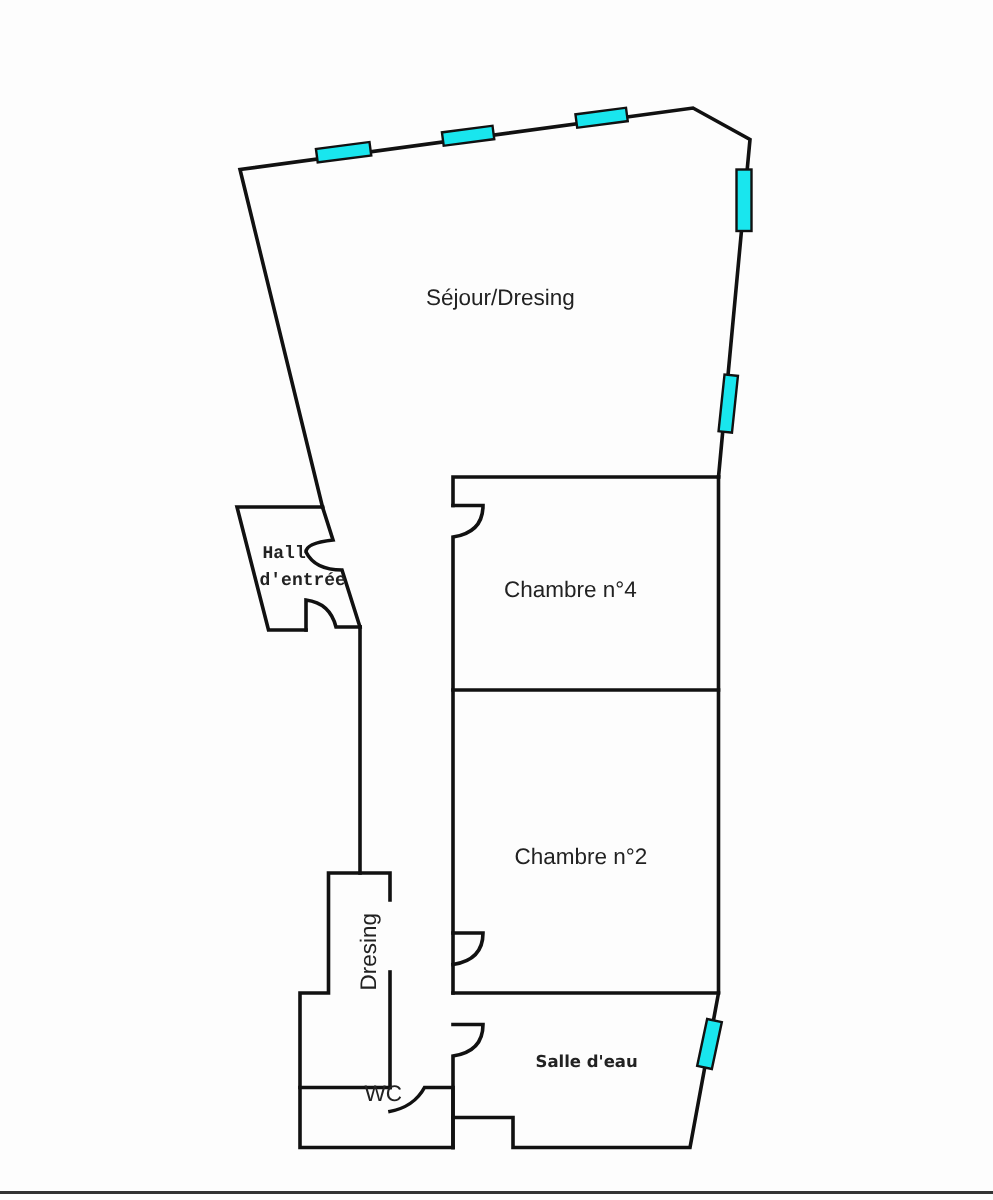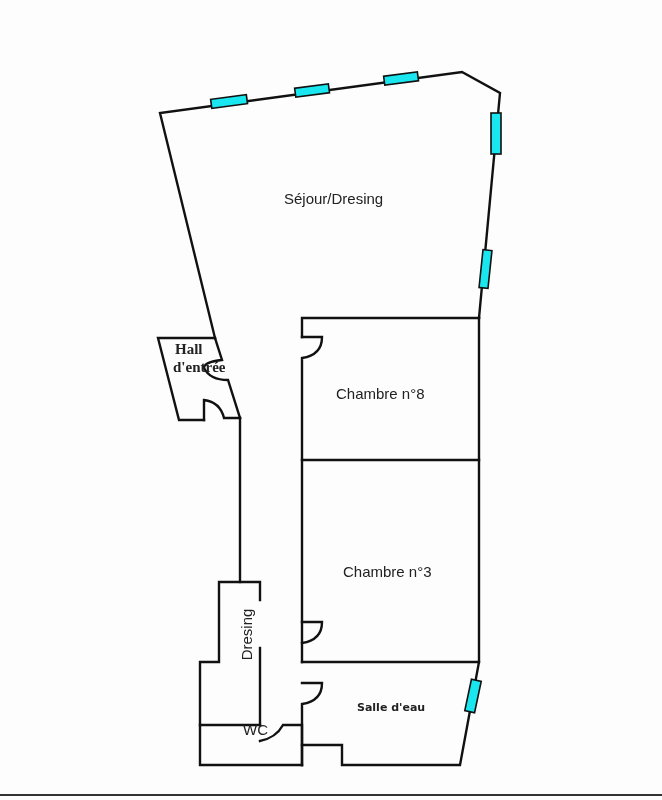--- a/index.html
+++ b/index.html
@@ -4,21 +4,21 @@
 <style>
   html, body { margin: 0; padding: 0; background: #fdfdfd; }
   body { width: 662px; height: 800px; position: relative; overflow: hidden; font-family: "Liberation Sans", sans-serif; }
   svg { position: absolute; left: 0; top: 0; }
   .wall { fill: none; stroke: #111; stroke-width: 2.4; stroke-linejoin: miter; stroke-linecap: square; }
   .window { fill: #19e6ee; stroke: #111; stroke-width: 1.6; }
   .label { position: absolute; color: #222; white-space: nowrap; }
   .lbl-sejour { left: 284px; top: 190px; font-size: 15px; }
   .lbl-ch1 { left: 336px; top: 385px; font-size: 15px; }
   .lbl-ch2 { left: 343px; top: 563px; font-size: 15px; }
-  .lbl-hall { left: 175px; top: 340px; font-size: 15px; font-weight: bold; font-family: Liberation Serif, serif; line-height: 18px; }
+  .lbl-hall { left: 175px; top: 360px; font-size: 12px; font-weight: bold; font-family: Liberation Mono, monospace; line-height: 18px; }
   .lbl-salle { left: 357px; top: 701px; font-size: 11px; font-weight: bold; font-family: "DejaVu Sans", sans-serif; }
   .lbl-wc { left: 243px; top: 721px; font-size: 15px; }
   .lbl-dresing { left: 211px; top: 626px; font-size: 15px; transform: rotate(-90deg); transform-origin: center; width: 70px; text-align: center; }
   .bottom-rule { position: absolute; left: 0; top: 794px; width: 662px; height: 2px; background: #333; }
 </style>
 </head>
 <body>
 
 <svg width="662" height="800" viewBox="0 0 662 800">
 
@@ -56,19 +56,19 @@
   <rect class="window" x="491" y="113" width="10" height="41" transform="rotate(0 496 133)"></rect>
   <rect class="window" x="481" y="250" width="9" height="38" transform="rotate(6 485 269)"></rect>
   <rect class="window" x="468" y="680" width="10" height="32" transform="rotate(12 473 696)"></rect>
 </svg>
 
 <div class="label lbl-sejour">Séjour/Dresing</div>
 <div class="label lbl-hall">
   <div>Hall</div>
   <div style="margin-left:-2px">d'entrée</div>
 </div>
-<div class="label lbl-ch1">Chambre n°8</div>
-<div class="label lbl-ch2">Chambre n°3</div>
+<div class="label lbl-ch1">Chambre n°4</div>
+<div class="label lbl-ch2">Chambre n°2</div>
 <div class="label lbl-dresing">Dresing</div>
 <div class="label lbl-salle">Salle d'eau</div>
 <div class="label lbl-wc">WC</div>
 
 <div class="bottom-rule"></div>
 
 </body></html>

